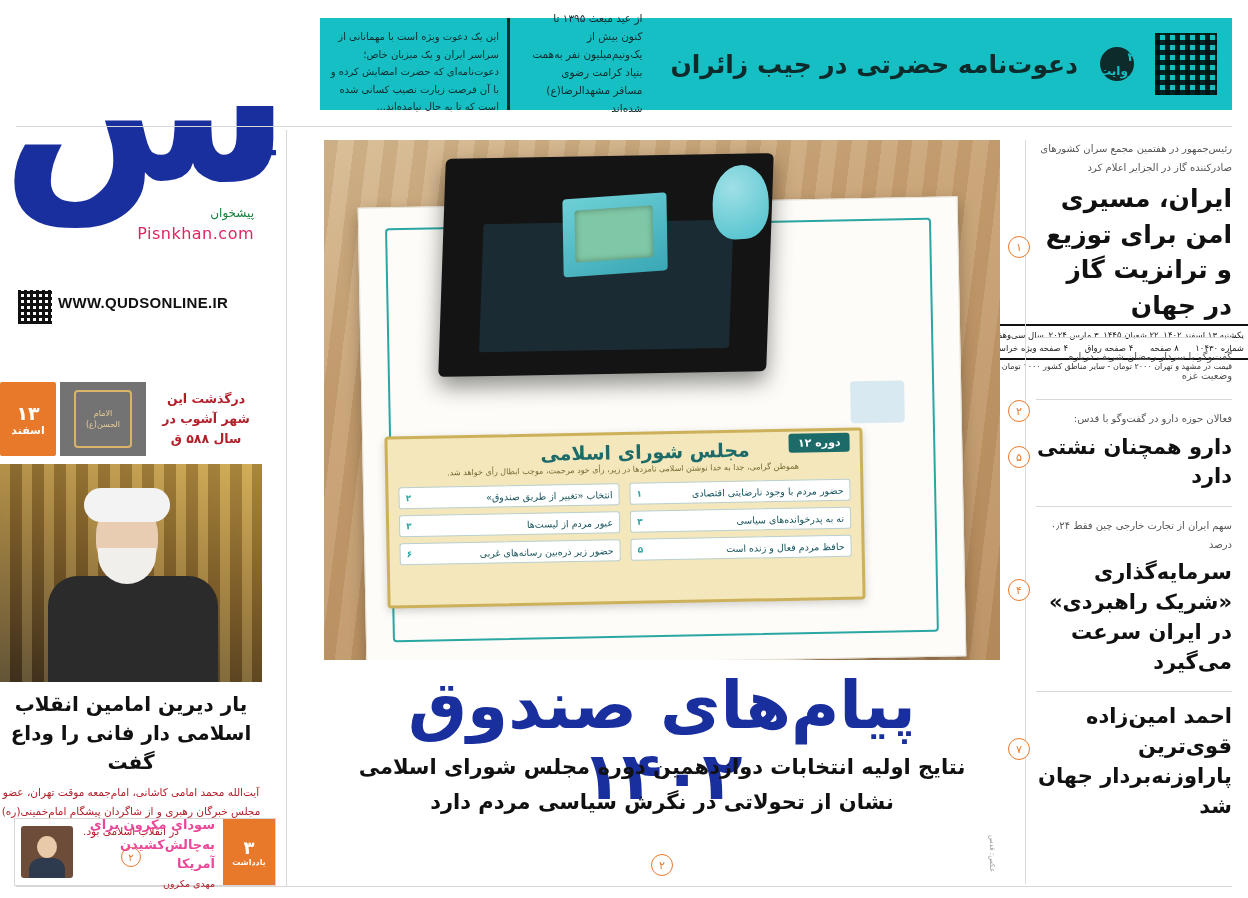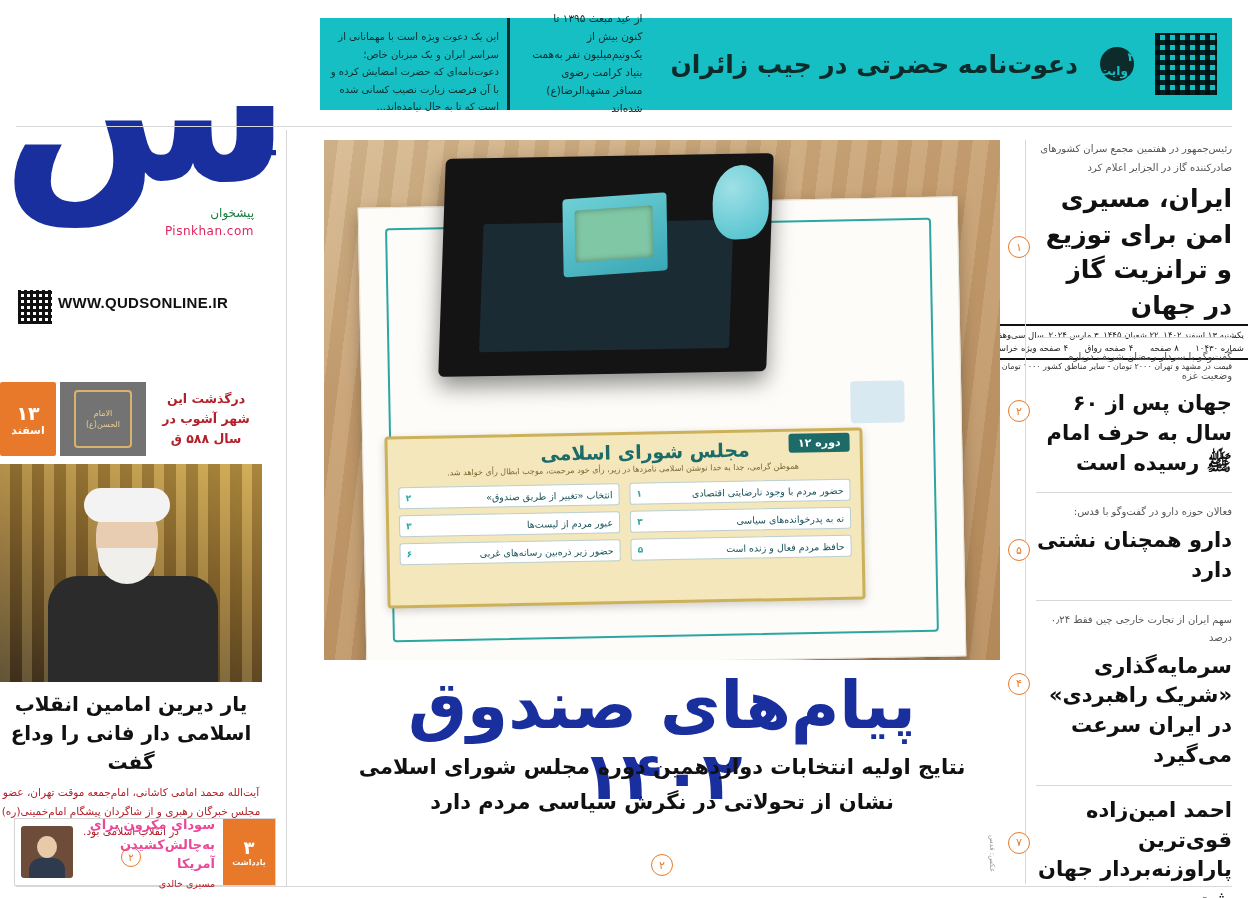--- a/index.html
+++ b/index.html
@@ -401,21 +401,21 @@
     <i style="left:0;top:0"></i>
       <i style="left:12px;top:10px"></i>
       <i style="left:0;top:20px"></i>
   </div>
 
   <div class="masthead">
     <div class="logo-wrap">
       <div class="logo-main">قدس</div>
       <div class="logo-sub">روزنامه صبح ایران</div>
       <div class="logo-tag">پیشخوان</div>
-      <div class="logo-tag" style="top:214px;color:#e0245e;font-size:12px">Pisnkhan.com</div>
+      <div class="logo-tag" style="top:214px;color:#e0245e;font-size:16px">Pisnkhan.com</div>
     </div>
     <div class="qr-small"></div>
     <div class="siteurl">WWW.QUDSONLINE.IR</div>
   </div>
   <div class="dateline" style="position:absolute;left:14px;top:324px;width:262px">
     <div class="row">
       <span>یکشنبه ۱۳ اسفند ۱۴۰۲</span>
       <span>۲۲ شعبان ۱۴۴۵</span>
       <span>۳ مارس ۲۰۲۴</span>
       <span>سال سی‌وهفتم</span>
@@ -438,21 +438,20 @@
 
     <div class="news-item" style="position:relative">
       <div class="news-kicker">رئیس‌جمهور در هفتمین مجمع سران کشورهای صادرکننده گاز در الجزایر اعلام کرد</div>
       <div class="news-title">ایران، مسیری امن برای توزیع و ترانزیت گاز در جهان</div>
       <div class="num-badge" style="top:96px">۱</div>
     </div>
     <div class="hline" style="position:relative;width:196px;margin:10px 0 10px auto;"></div>
 
     <div class="news-item" style="position:relative">
       <div class="news-kicker">گفت‌وگو با سردار رمضان شریف درباره وضعیت غزه</div>
-      <div class="news-title sm">جهان پس از ۶۰ سال به حرف امام ﷺ رسیده است</div>
       <div class="num-badge" style="top:52px">۲</div>
     </div>
     <div class="hline" style="position:relative;width:196px;margin:10px 0 10px auto;"></div>
 
     <div class="news-item" style="position:relative">
       <div class="news-kicker">فعالان حوزه دارو در گفت‌وگو با قدس:</div>
       <div class="news-title sm">دارو همچنان نشتی دارد</div>
       <div class="num-badge" style="top:36px">۵</div>
     </div>
     <div class="hline" style="position:relative;width:196px;margin:10px 0 10px auto;"></div>
@@ -553,21 +552,21 @@
     <div class="side-badge">۲</div>
   </div>
 
   <div class="bottom-card">
     <div class="bc-chip">
       <span class="n">۳</span>
       <span>یادداشت</span>
     </div>
     <div class="bc-text">
       <div class="bc-title">سودای مکرون برای به‌چالش‌کشیدن آمریکا</div>
-      <div class="bc-author">مسیری خالدی</div>
+      <div class="bc-author">مهدی مکرون</div>
     </div>
     <div class="bc-avatar">
       <div class="h"></div>
         <div class="b"></div>
     </div>
   </div>
 
 </div>
 
 </body></html>

